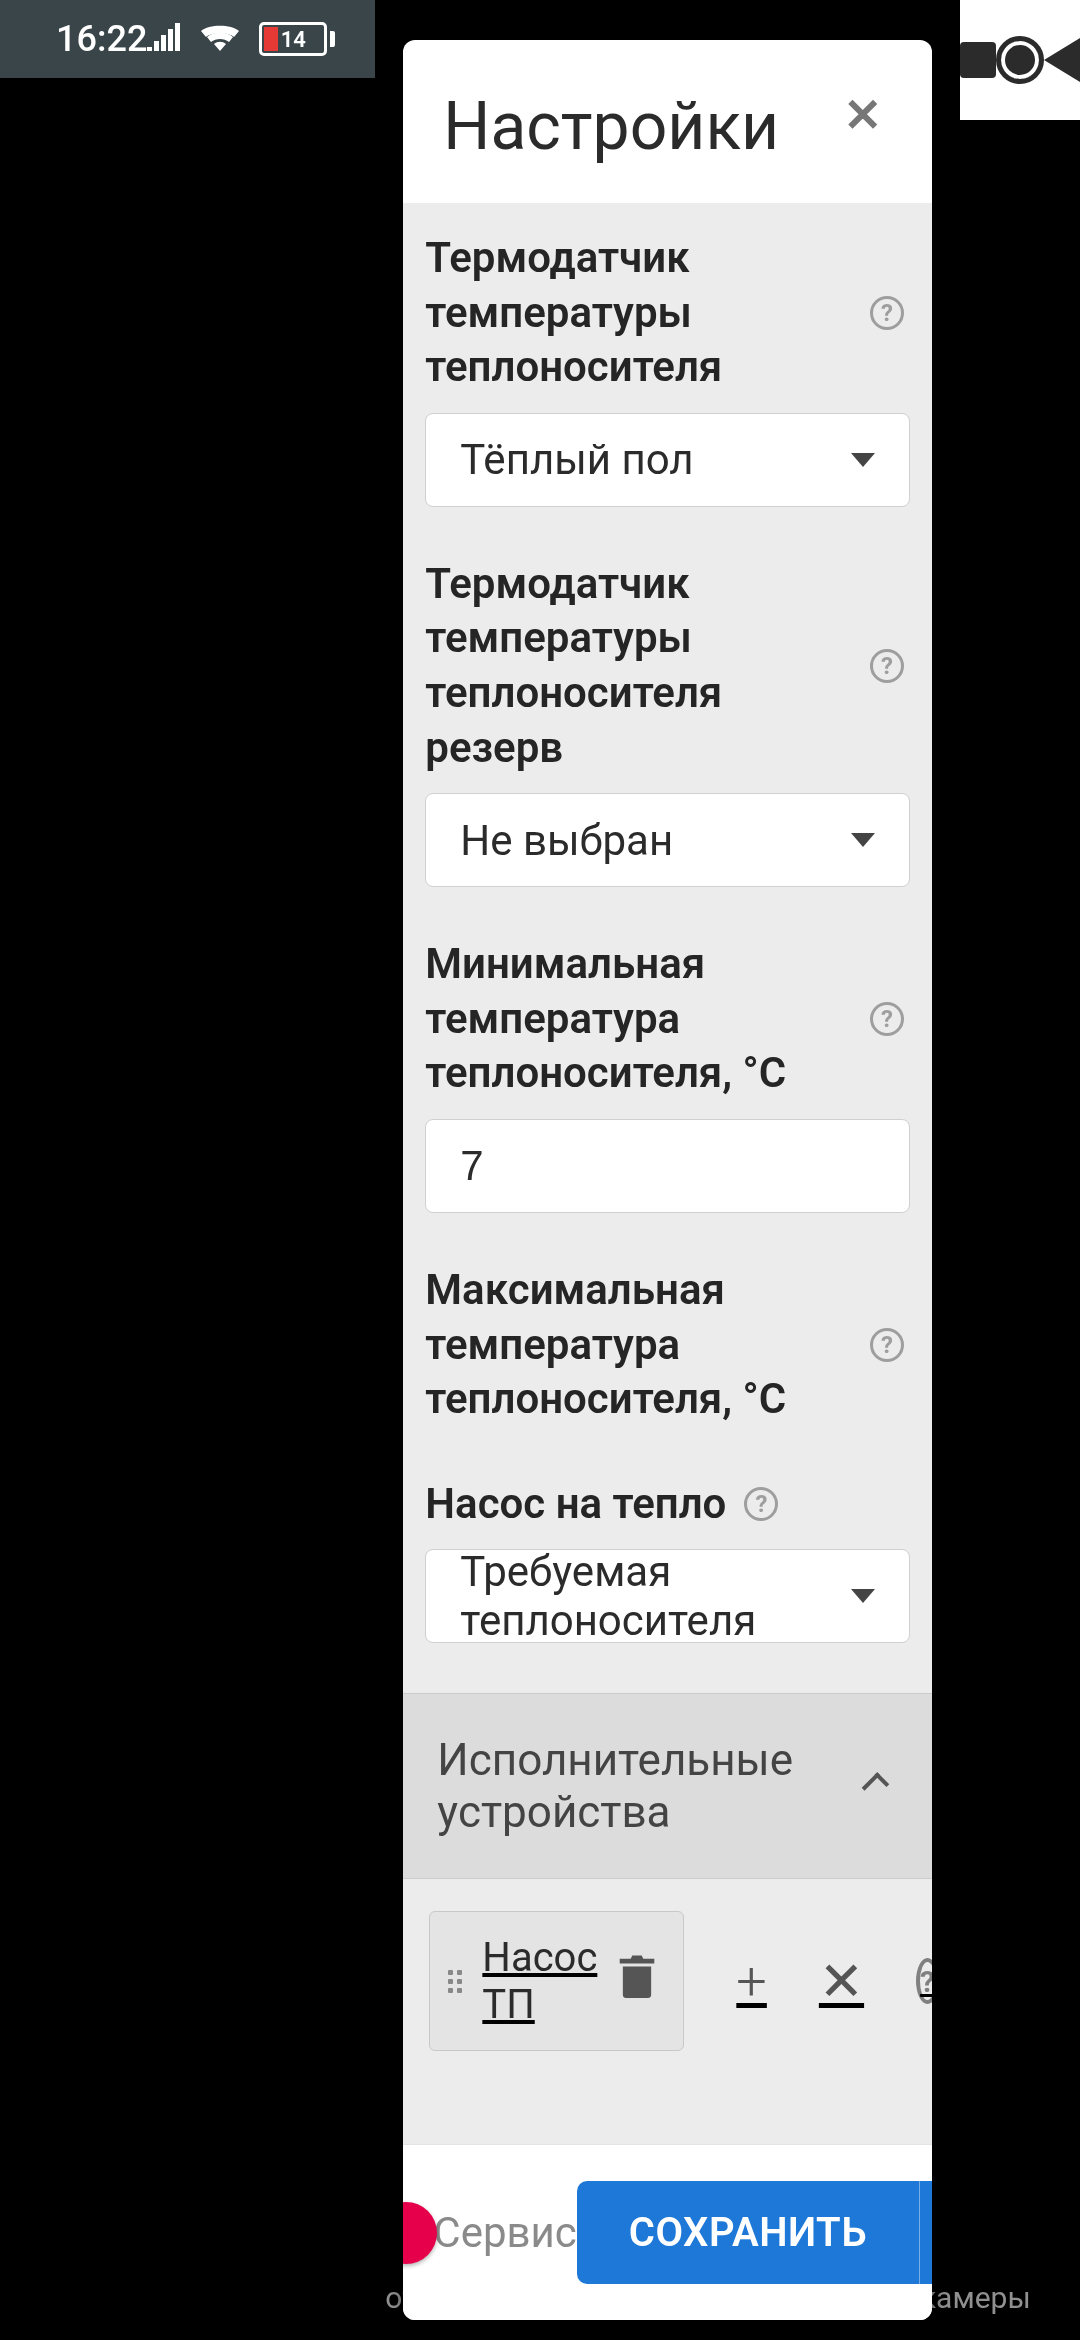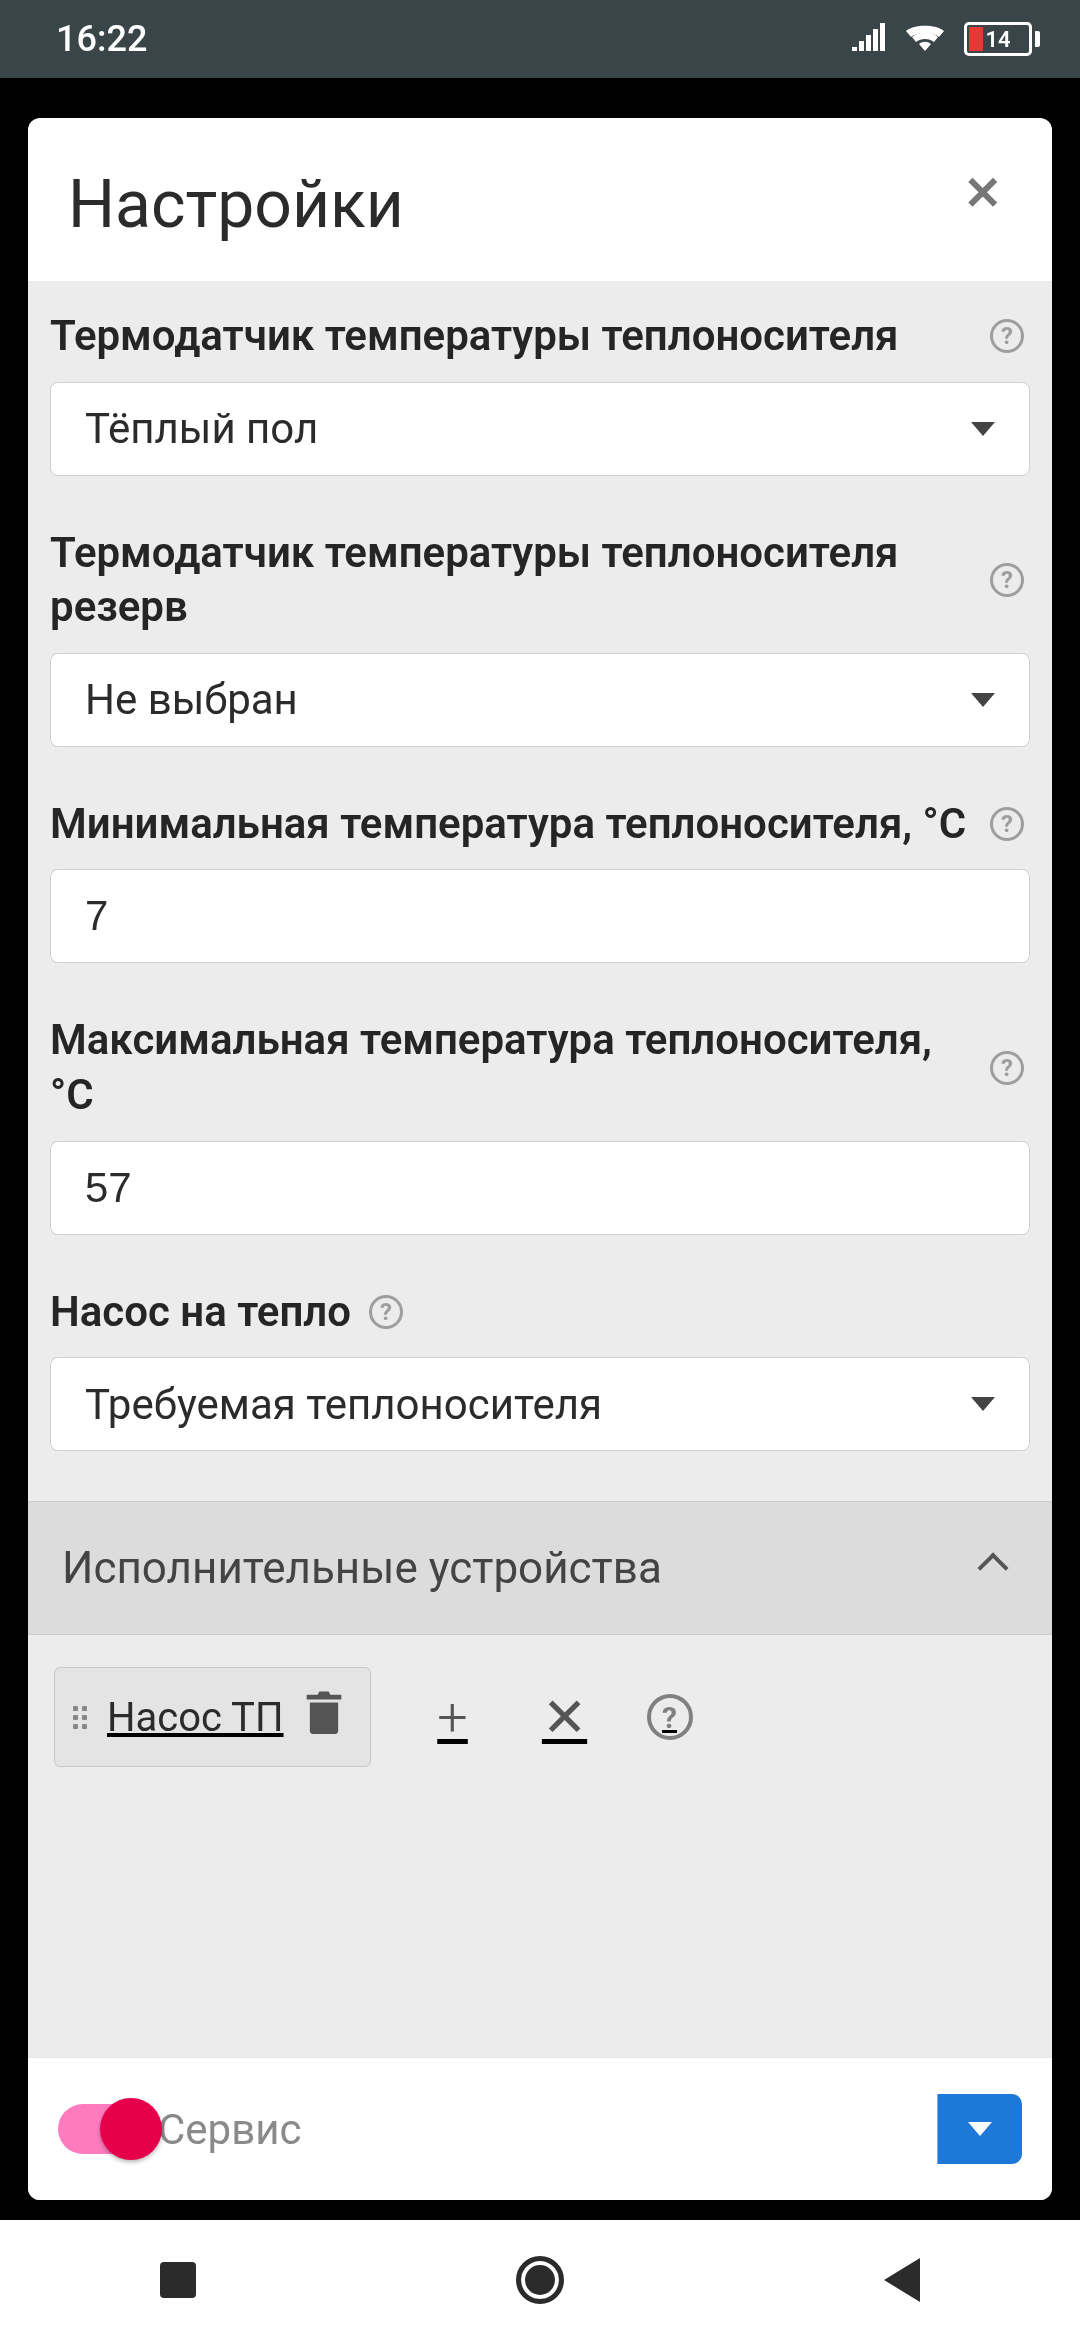--- a/index.html
+++ b/index.html
@@ -1,17 +1,17 @@
 <!DOCTYPE html>
 <html><head>
 <meta charset="utf-8">
 <style>
   * { box-sizing: border-box; margin: 0; padding: 0; }
   html, body { width: 1080px; height: 2340px; overflow: hidden; font-family: -apple-system, "Segoe UI", Roboto, Arial, sans-serif; background: #fff; }
-  .phone { width: 1080px; height: 2340px; display: flex; flex-direction: column; background: #000; }
+  .phone { width: 1080px; height: 2340px; display: flex; flex-direction: row; background: #000; }
 
   
   .status-bar { height: 78px; background: #3a4549; color: #fff; display: flex; justify-content: space-between; align-items: center; padding: 0 40px 0 56px; font-size: 36px; font-weight: 500; }
   .status-right { display: flex; align-items: center; gap: 18px; }
   .battery-box { display: flex; align-items: center; }
   .battery-body { width: 68px; height: 34px; border: 3px solid #fff; border-radius: 5px; position: relative; display: flex; align-items: center; }
   .battery-fill { position: absolute; left: 2px; top: 2px; bottom: 2px; width: 14px; background: #e53935; }
   .battery-text { position: relative; width: 100%; text-align: center; font-size: 22px; font-weight: 600; color: #fff; z-index: 2; }
   .battery-tip { width: 5px; height: 16px; background: #fff; margin-left: 3px; border-radius: 0 2px 2px 0; }
 
@@ -146,23 +146,20 @@
           <div class="control">
             <input type="text" value="7" style="">
           </div>
         </div>
 
         <div class="field-block">
           <div class="field-row">
             <div class="field-label">Максимальная температура теплоносителя, °C</div>
             <div class="help-icon">?</div>
           </div>
-          <div class="control">
-            <input type="text" value="57" style="">
-          </div>
         </div>
 
         <div class="field-block">
           <div class="inline-help">
             <div class="field-label">Насос на тепло</div>
             <div class="help-icon">?</div>
           </div>
           <div class="control">
             <span>Требуемая теплоносителя</span>
             <span class="caret-down"></span>
@@ -204,20 +201,21 @@
         </div>
 
       </div>
 
       <div class="modal-footer">
         <div class="toggle">
           <div class="toggle-knob"></div>
         </div>
         <div class="toggle-label">Сервис</div>
         <div class="save-group">
+          <div class="save-btn">СОХРАНИТЬ</div>
           <div class="save-drop">
               <div class="tri"></div>
             </div>
         </div>
       </div>
     </div>
   </div>
 
   <div class="nav-bar">
     <div class="nav-square"></div>

